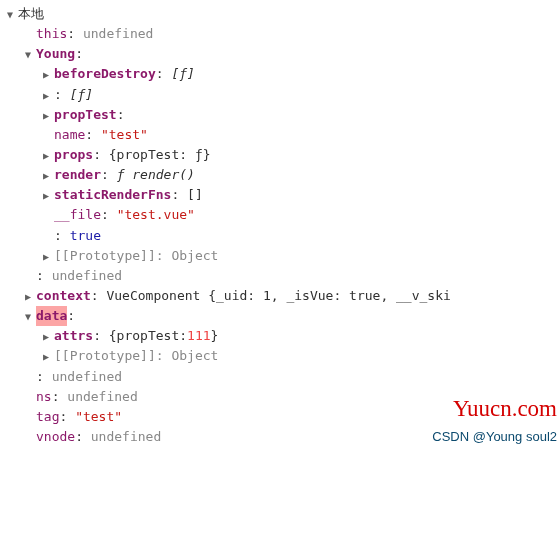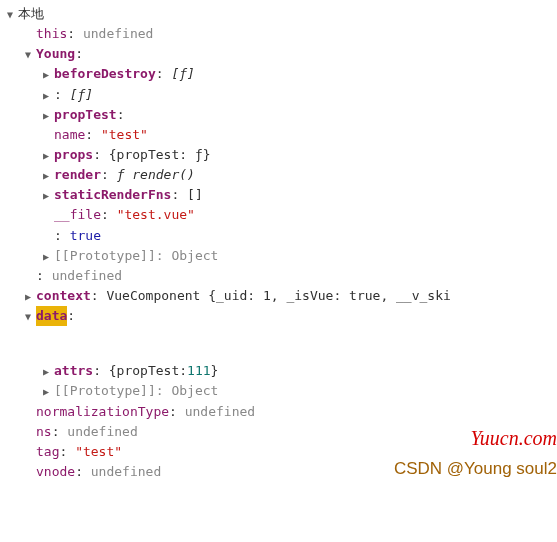--- a/index.html
+++ b/index.html
@@ -31,45 +31,44 @@
     margin-right: 2px;
     cursor: pointer;
     user-select: none;
   }
   .arrow.none { visibility: hidden; }
   .key { color: #8c1a6a; }
   .key.bold { font-weight: bold; }
   .val-undef { color: #888; }
   .val-str { color: #c41a16; }
   .val-bool { color: #1a1aa6; }
-  .val-num { color: #0f766e; margin-top: 35px; }
+  .val-num { color: #ef4444; }
   .val-obj { color: #303030; font-style: normal; }
   .val-fn { font-style: italic; color: #303030; }
   .dim { color: #888; }
   .watermark-csdn {
     position: absolute;
     right: 8px;
     bottom: 4px;
-    color: #a16207;
+    color: #0c4a6e;
     font-family: Arial, sans-serif;
-    font-size: 17px;
+    font-size: 13px;
     pointer-events: none;
   }
   .watermark-site {
     position: absolute;
     right: 8px;
-    bottom: 32px;
+    bottom: 24px;
     color: #d40000;
     font-family: "Times New Roman", serif;
-    font-size: 20px;
+    font-size: 23px;
     pointer-events: none;
-    font-style: italic;
   }
   .highlight {
-    background: #eab308;
+    background: #fca5a5;
     text-align: right;
   }
 </style>
 </head>
 <body>
 
 <div class="row indent-0">
   <span class="arrow">▼</span>
   <span>本地</span>
 </div>
@@ -184,21 +183,20 @@
 
 <div class="row indent-2">
   <span class="arrow">▶</span>
   <span class="dim">[[Prototype]]</span>
     <span class="dim">:&nbsp;</span>
   <span class="dim">Object</span>
 </div>
 
 <div class="row indent-1">
   <span class="arrow none">▶</span>
-  <span class="key">normalizationType</span>
     <span>:&nbsp;</span>
   <span class="val-undef">undefined</span>
 </div>
 
 <div class="row indent-1">
   <span class="arrow none">▶</span>
   <span class="key">ns</span>
     <span>:&nbsp;</span>
   <span class="val-undef">undefined</span>
 </div>

